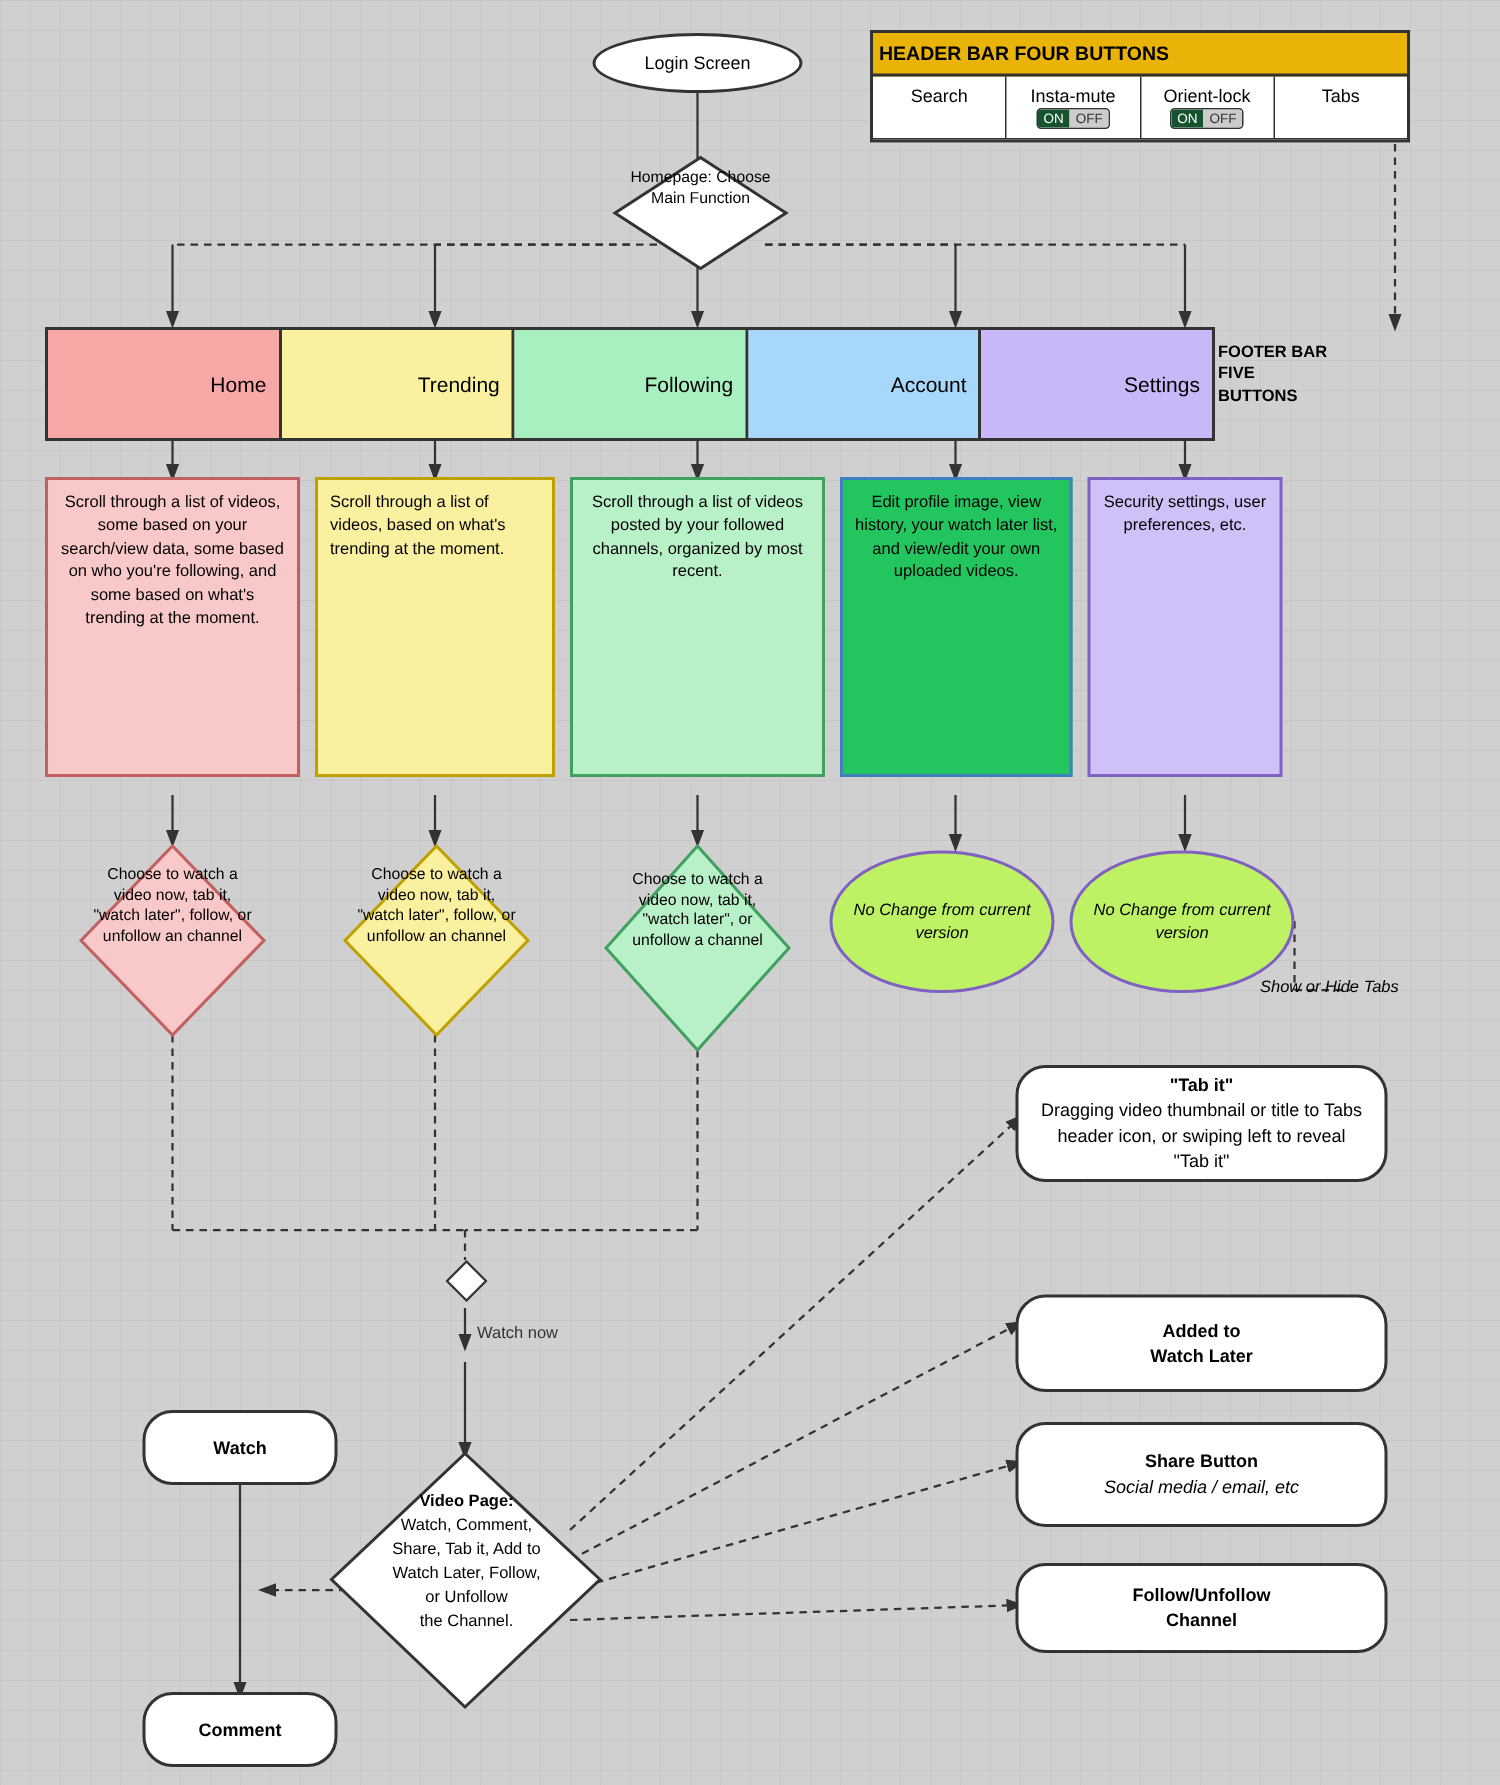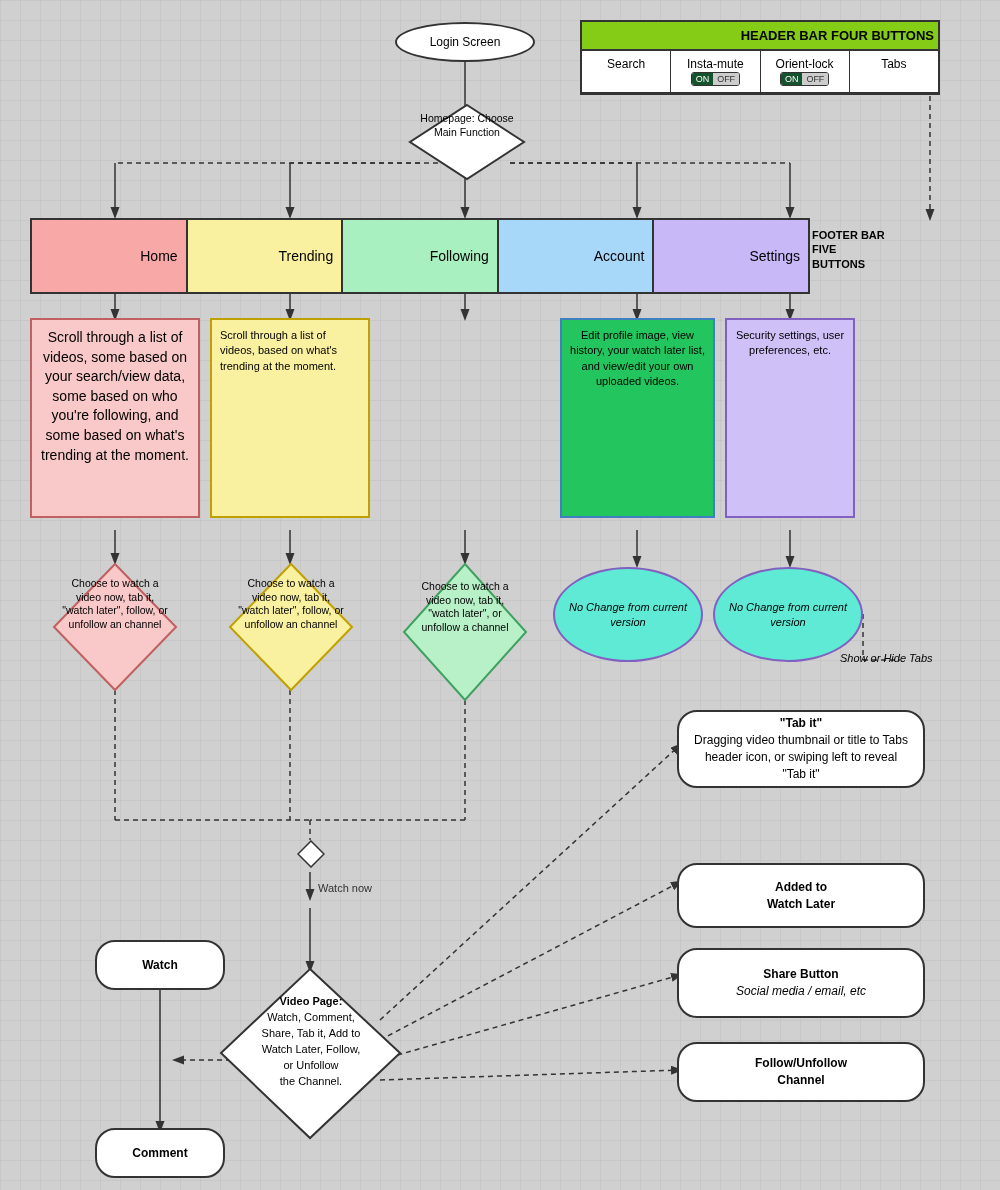--- a/index.html
+++ b/index.html
@@ -24,22 +24,22 @@
     
     .header-bar-box {
       position: absolute;
       top: 20px;
       left: 580px;
       width: 360px;
       border: 2px solid #333;
       background: white;
     }
     .header-bar-title {
-      background: #84cc16;
-      text-align: right;
+      background: #eab308;
+      text-align: left;
       font-weight: bold;
       font-size: 13px;
       padding: 6px 4px;
       border-bottom: 2px solid #333;
     }
     .header-bar-buttons {
       display: flex;
       border-bottom: 1px solid #333;
     }
     .header-bar-btn {
@@ -123,21 +123,21 @@
     
     .desc-home {
       position: absolute;
       top: 318px;
       left: 30px;
       width: 170px;
       min-height: 200px;
       background: #f9c8c8;
       border: 2px solid #c06060;
       padding: 8px;
-      font-size: 14px;
+      font-size: 11px;
       text-align: center;
       line-height: 1.4;
     }
     .desc-trending {
       position: absolute;
       top: 318px;
       left: 210px;
       width: 160px;
       min-height: 200px;
       background: #f9f0a0;
@@ -185,21 +185,21 @@
       font-size: 11px;
       text-align: center;
       line-height: 1.4;
     }
 
     
     .no-change {
       position: absolute;
       border: 2px solid #8060c0;
       border-radius: 50%;
-      background: #5eead4;
+      background: #bef264;
       display: flex;
       align-items: center;
       justify-content: center;
       text-align: center;
       font-size: 11px;
       font-style: italic;
       line-height: 1.3;
       padding: 10px;
     }
     .no-change-1 {
@@ -380,20 +380,21 @@
   <div class="nav-row">
     <div class="nav-btn nav-home">Home</div>
     <div class="nav-btn nav-trending">Trending</div>
     <div class="nav-btn nav-following">Following</div>
     <div class="nav-btn nav-account">Account</div>
     <div class="nav-btn nav-settings">Settings</div>
   </div>
 
   <div class="desc-home">Scroll through a list of videos, some based on your search/view data, some based on who you're following, and some based on what's trending at the moment.</div>
   <div class="desc-trending">Scroll through a list of videos, based on what's trending at the moment.</div>
+  <div class="desc-following">Scroll through a list of videos posted by your followed channels, organized by most recent.</div>
   <div class="desc-account">Edit profile image, view history, your watch later list, and view/edit your own uploaded videos.</div>
   <div class="desc-settings">Security settings, user preferences, etc.</div>
 
   <div class="no-change no-change-1">No Change from current version</div>
   <div class="no-change no-change-2">No Change from current version</div>
 
   <div style="position:absolute;top:562px;left:52px;width:126px;height:130px;">
     <svg width="126" height="130">
       <polygon points="63,2 124,65 63,128 2,65" fill="#f9c8c8" stroke="#c06060" stroke-width="2"></polygon>
     </svg>

